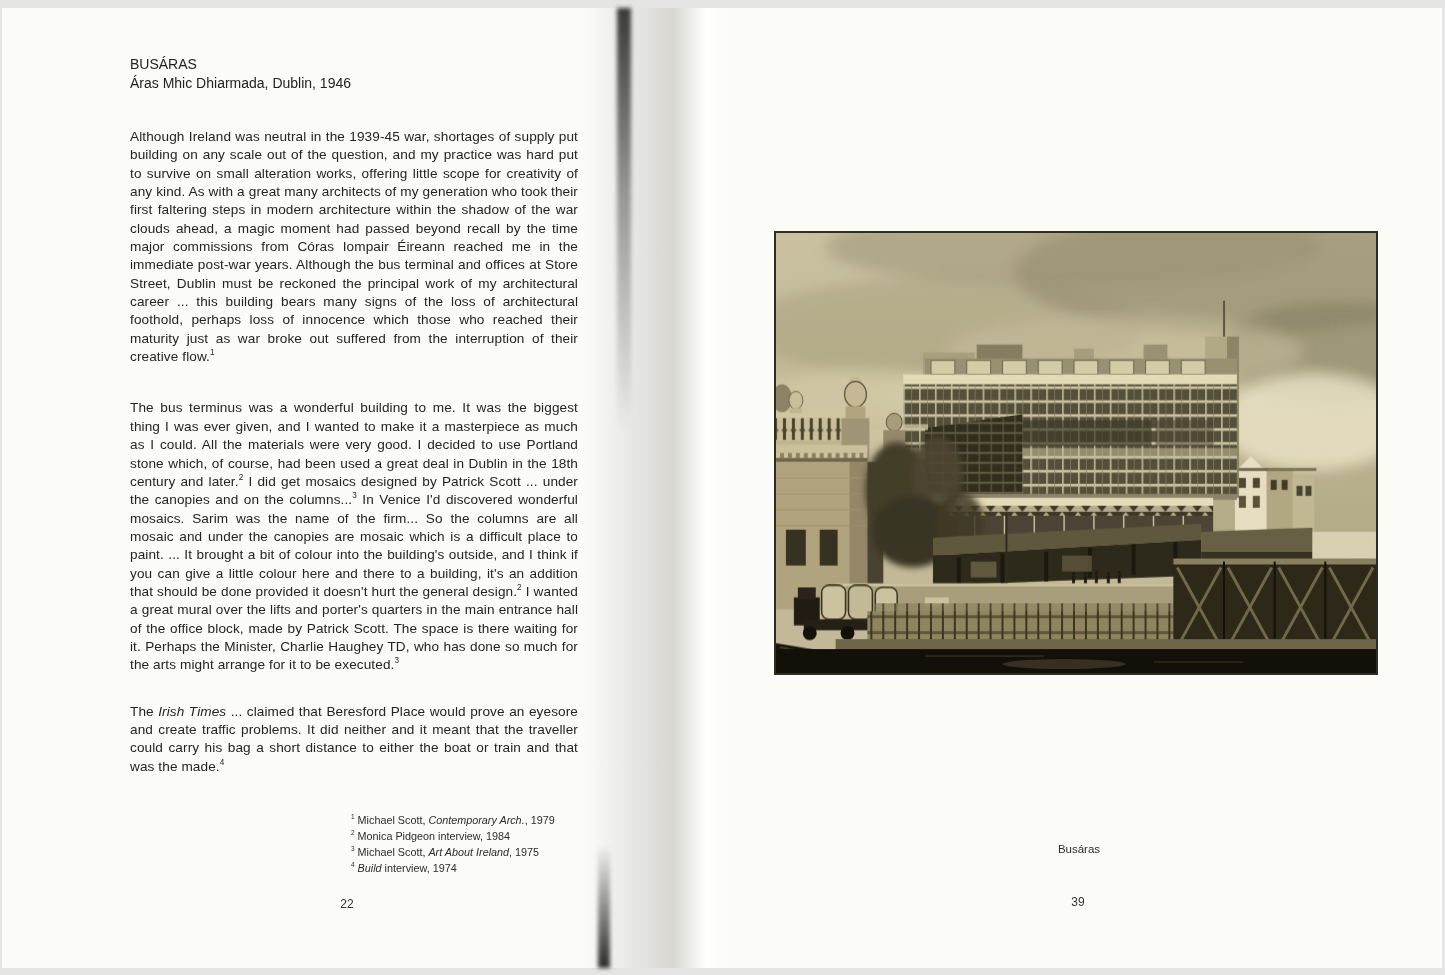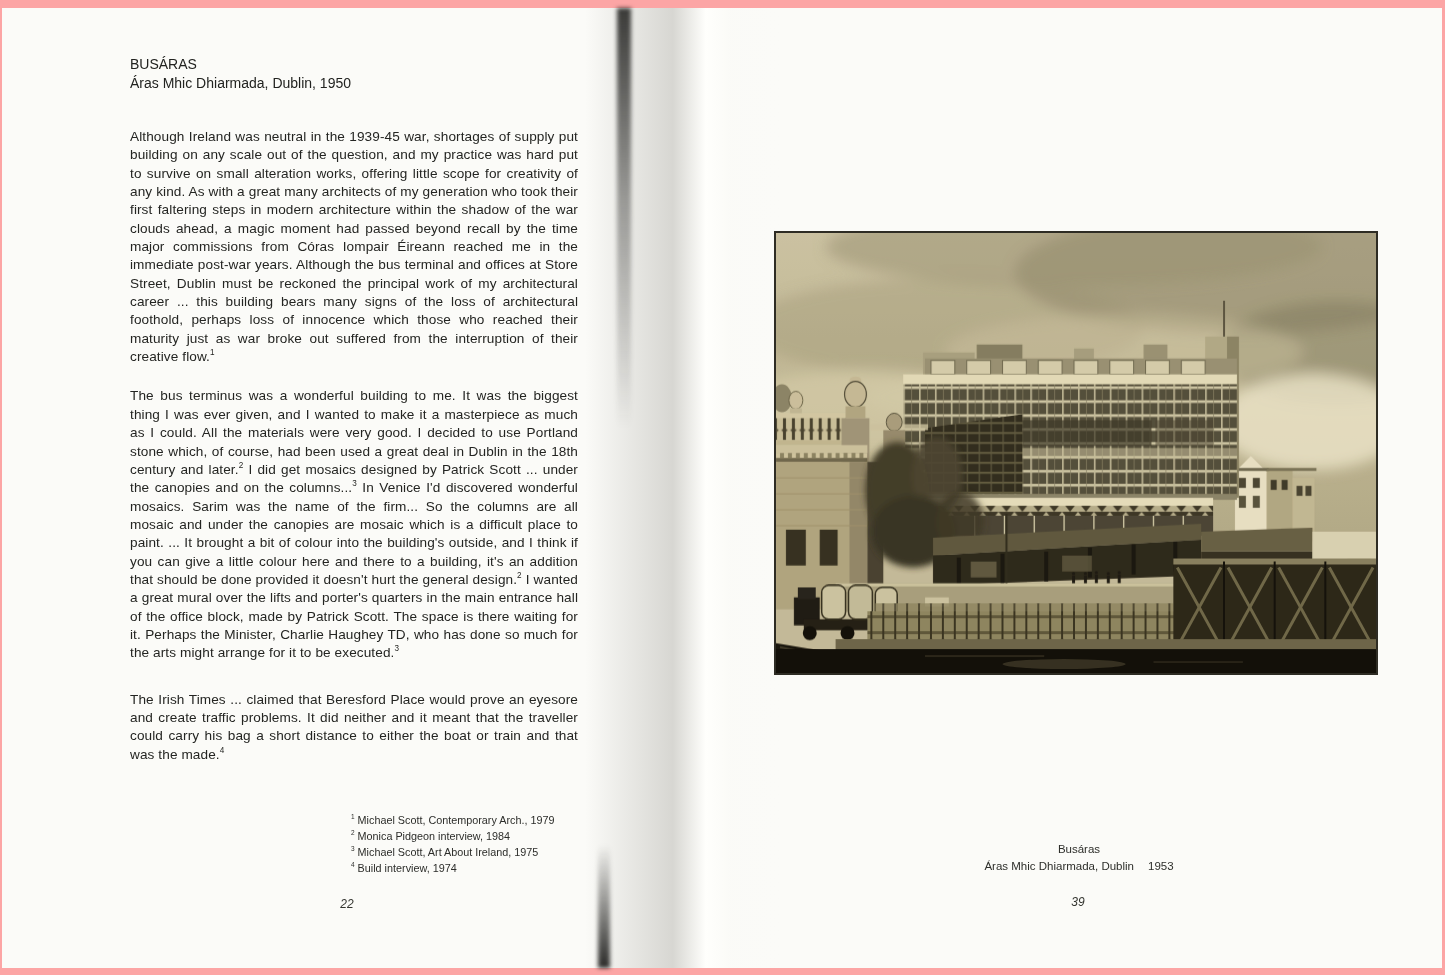--- a/index.html
+++ b/index.html
@@ -1,42 +1,42 @@
 <!DOCTYPE html>
 <html><head>
 <meta charset="utf-8">
 <style>
   html,body{margin:0;padding:0;background:#060606;}
-  #shot{position:relative;width:1445px;height:975px;overflow:hidden;background:#fca5a5;
+  #shot{position:relative;width:1445px;height:975px;overflow:hidden;background:#e5e5e5;
         font-family:"Liberation Sans", sans-serif;}
   
   #spread{position:absolute;left:2px;right:3px;top:8px;bottom:7px;background:#fbfbf8;}
   
   #gutter{position:absolute;left:585px;top:8px;bottom:7px;width:195px;pointer-events:none;
     background:linear-gradient(90deg, rgba(130,128,120,0) 0%, rgba(125,123,115,0.16) 25%,
       rgba(132,130,122,0.30) 45%, rgba(255,255,252,0.95) 62%, rgba(250,250,246,0.35) 74%,
       rgba(255,255,255,0) 100%);}
   #gutter-top{position:absolute;left:617px;top:8px;width:14px;height:420px;pointer-events:none;
     background:linear-gradient(180deg, rgba(28,28,26,0.85), rgba(28,28,26,0.40) 45%, rgba(28,28,26,0) 100%);
     filter:blur(2px);}
   #gutter-bottom{position:absolute;left:598px;top:845px;width:12px;height:123px;pointer-events:none;
     background:linear-gradient(0deg, rgba(22,22,20,0.9), rgba(22,22,20,0.40) 55%, rgba(22,22,20,0) 100%);
     filter:blur(2px);}
 
   
   .title-block{position:absolute;left:130px;top:55px;font-size:14px;line-height:19px;color:#222320;}
   .body-col{position:absolute;left:130px;top:128px;width:448px;font-size:13.6px;line-height:18.35px;
     color:#242522;text-align:justify;letter-spacing:0.1px;}
   .body-col p{margin:0;}
-  .body-col p.p1{margin-bottom:21px;}
+  .body-col p.p1{margin-bottom:33px;}
   .body-col p.p2{margin-bottom:28px;}
   sup{font-size:0.6em;vertical-align:super;line-height:0;}
-  .it{}
+  .it{font-style:italic;}
   .footnotes{position:absolute;left:351px;top:813px;font-size:10.8px;line-height:15.9px;color:#2c2d2a;}
-  .pagenum{position:absolute;font-size:12px;color:#33342f;width:40px;text-align:center;font-style:italic;}
+  .pagenum{position:absolute;font-size:12px;color:#33342f;width:40px;text-align:center;}
   #pagenum-left{left:327px;top:897px;}
   #pagenum-right{left:1058px;top:895px;}
 
   
   #photo{position:absolute;left:774px;top:231px;width:600px;height:440px;
     border:2px solid #2e2c24;background:#c7bd9c;}
   #photo svg{display:block;}
   .caption{position:absolute;left:884px;top:841px;width:390px;text-align:center;
     font-size:11.5px;line-height:17px;color:#2d2e2a;}
   .caption .year{margin-left:14px;}
@@ -45,21 +45,21 @@
 <body>
 
 <div id="shot">
   <div id="spread"></div>
   <div id="gutter"></div>
   <div id="gutter-top"></div>
   <div id="gutter-bottom"></div>
 
   <div class="title-block">
     <div>BUSÁRAS</div>
-    <div>Áras Mhic Dhiarmada, Dublin, 1950</div>
+    <div>Áras Mhic Dhiarmada, Dublin, 1946</div>
   </div>
 
   <div class="body-col">
     <p class="p1"><span>Although Ireland was neutral in the 1939-45 war, shortages of supply put building on any scale out of the question, and my practice was hard put to survive on small alteration works, offering little scope for creativity of any kind. As with a great many architects of my generation who took their first faltering steps in modern architecture within the shadow of the war clouds ahead, a magic moment had passed beyond recall by the time major commissions from Córas Iompair Éireann reached me in the immediate post-war years. Although the bus terminal and offices at Store Street, Dublin must be reckoned the principal work of my architectural career ... this building bears many signs of the loss of architectural foothold, perhaps loss of innocence which those who reached their maturity just as war broke out suffered from the interruption of their creative flow.</span><sup>1</sup></p>
     <p class="p2"><span>The bus terminus was a wonderful building to me. It was the biggest thing I was ever given, and I wanted to make it a masterpiece as much as I could. All the materials were very good. I decided to use Portland stone which, of course, had been used a great deal in Dublin in the 18th century and later.</span><sup>2</sup><span> I did get mosaics designed by Patrick Scott ... under the canopies and on the columns...</span><sup>3</sup><span> In Venice I'd discovered wonderful mosaics. Sarim was the name of the firm... So the columns are all mosaic and under the canopies are mosaic which is a difficult place to paint. ... It brought a bit of colour into the building's outside, and I think if you can give a little colour here and there to a building, it's an addition that should be done provided it doesn't hurt the general design.</span><sup>2</sup><span> I wanted a great mural over the lifts and porter's quarters in the main entrance hall of the office block, made by Patrick Scott. The space is there waiting for it. Perhaps the Minister, Charlie Haughey TD, who has done so much for the arts might arrange for it to be executed.</span><sup>3</sup></p>
     <p class="p3"><span>The </span><span class="it">Irish Times</span><span> ... claimed that Beresford Place would prove an eyesore and create traffic problems. It did neither and it meant that the traveller could carry his bag a short distance to either the boat or train and that was the made.</span><sup>4</sup></p>
   </div>
 
   <div class="footnotes">
     <div><sup>1</sup><span> Michael Scott, </span><span class="it">Contemporary Arch.</span><span>, 1979</span></div>
@@ -319,19 +319,16 @@
         <rect x="150" y="424" width="120" height="2" fill="#3a3424" opacity="0.6"></rect>
         <rect x="380" y="430" width="90" height="2" fill="#3a3424" opacity="0.5"></rect>
       </g>
 
       <rect x="0" y="0" width="604" height="442" fill="#8d7b4a" opacity="0.05"></rect>
     </svg>
   </div>
 
   <div class="caption">
     <div>Busáras</div>
-    <div>
-      <span>Áras Mhic Dhiarmada, Dublin</span><span class="year">1953</span>
-    </div>
   </div>
 
   <div class="pagenum" id="pagenum-right">39</div>
 </div>
 
 </body></html>

